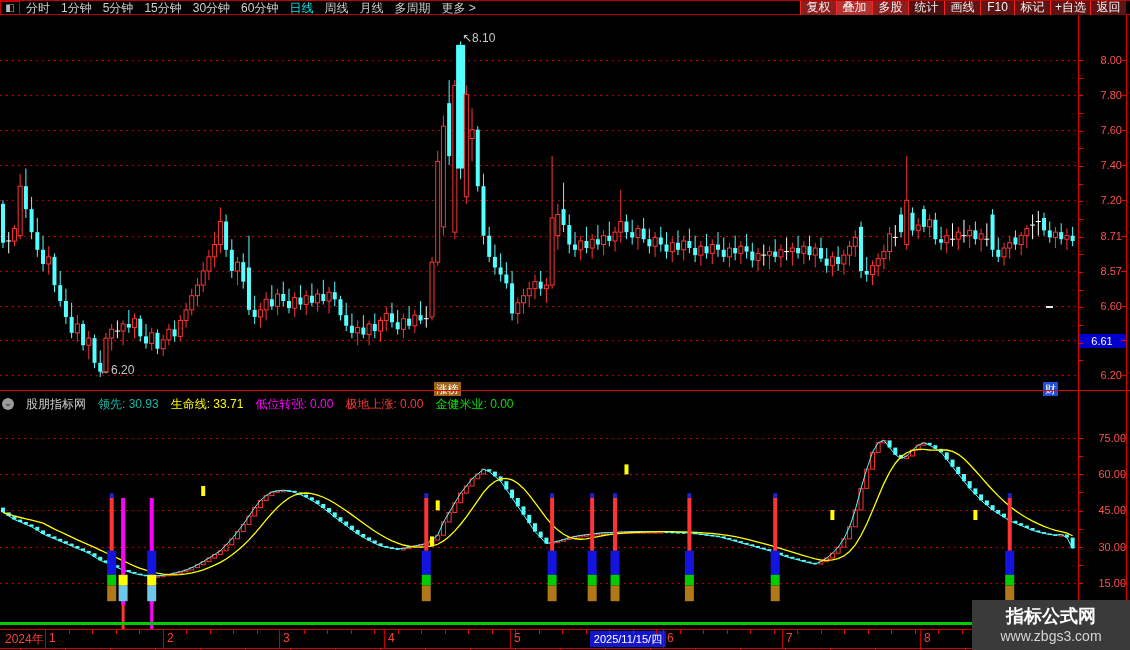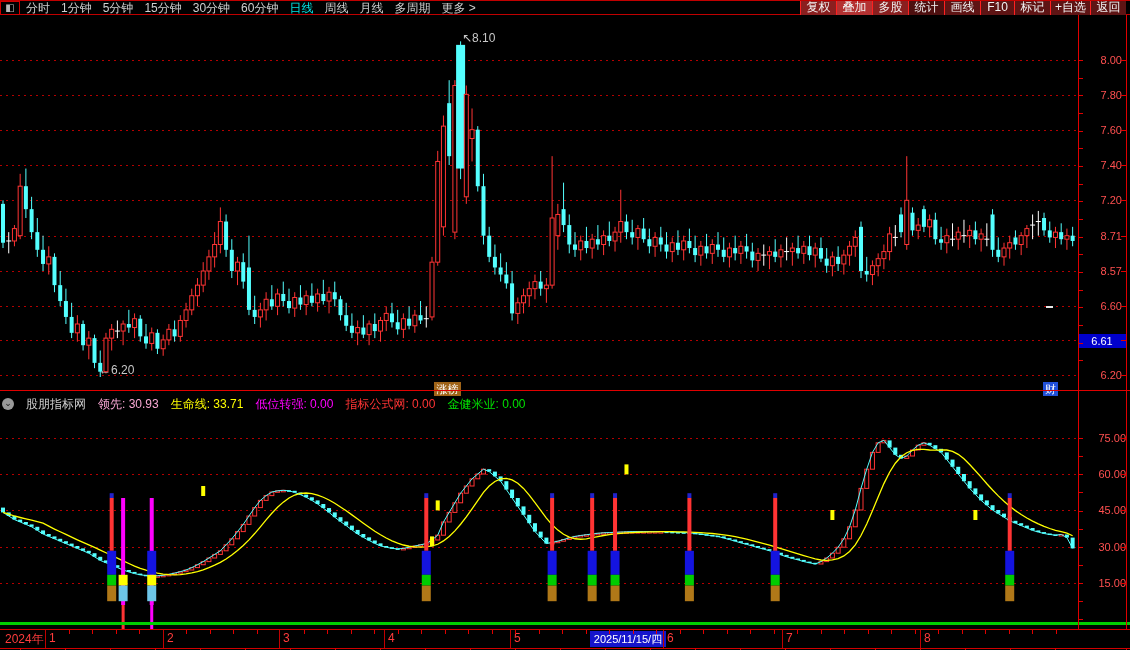--- a/index.html
+++ b/index.html
@@ -496,24 +496,24 @@
   <div class="annot" style="left:462px;top:31px;">↖8.10</div>
   <div class="annot" style="left:99px;top:363px;">←6.20</div>
   <div class="badge" style="left:434px;top:382px;width:27px;background:#a06418;">涨榜</div>
   <div class="badge" style="left:1043px;top:382px;width:15px;background:#2050d8;">财</div>
 
   <div class="hline" style="left:0;top:390px;width:1130px;background:#e00000;"></div>
 
   <div id="ind-header">
     <span class="chev-circle" style="margin-left:0;">⌄</span>
     <span id="ind-name">股朋指标网</span>
-  <span class="ind-field" style="color: #f9a8d4;">领先: 30.93</span>
+  <span class="ind-field" style="color: #14b8a6;">领先: 30.93</span>
       <span class="ind-field" style="color: rgb(255, 255, 0);">生命线: 33.71</span>
       <span class="ind-field" style="color: rgb(255, 0, 255);">低位转强: 0.00</span>
-      <span class="ind-field" style="color: rgb(255, 52, 52);">指标公式网: 0.00</span>
+      <span class="ind-field" style="color: rgb(255, 52, 52);">极地上涨: 0.00</span>
       <span class="ind-field" style="color: rgb(0, 224, 0);">金健米业: 0.00</span>
     </div>
 
   <div id="ind-grid">
       <div class="gridline" style="top: 438px;"></div>
       <div class="gridline" style="top: 474px;"></div>
       <div class="gridline" style="top: 510px;"></div>
       <div class="gridline" style="top: 547px;"></div>
       <div class="gridline" style="top: 583px;"></div>
     </div>
@@ -905,14 +905,18 @@
       <div class="tick" style="left: 740px; top: 648px; width: 1px; height: 2px;"></div>
       <div class="tick" style="left: 785px; top: 648px; width: 1px; height: 2px;"></div>
       <div class="tick" style="left: 830px; top: 648px; width: 1px; height: 2px;"></div>
       <div class="tick" style="left: 875px; top: 648px; width: 1px; height: 2px;"></div>
       <div class="tick" style="left: 920px; top: 648px; width: 1px; height: 2px;"></div>
       <div class="tick" style="left: 965px; top: 648px; width: 1px; height: 2px;"></div>
       <div class="tick" style="left: 1010px; top: 648px; width: 1px; height: 2px;"></div>
       <div class="tick" style="left: 1055px; top: 648px; width: 1px; height: 2px;"></div>
     </div>
 
+  <div id="watermark">
+    <div id="wm1">指标公式网</div>
+    <div id="wm2">www.zbgs3.com</div>
+  </div>
 
 </div>
 
 </body></html>

